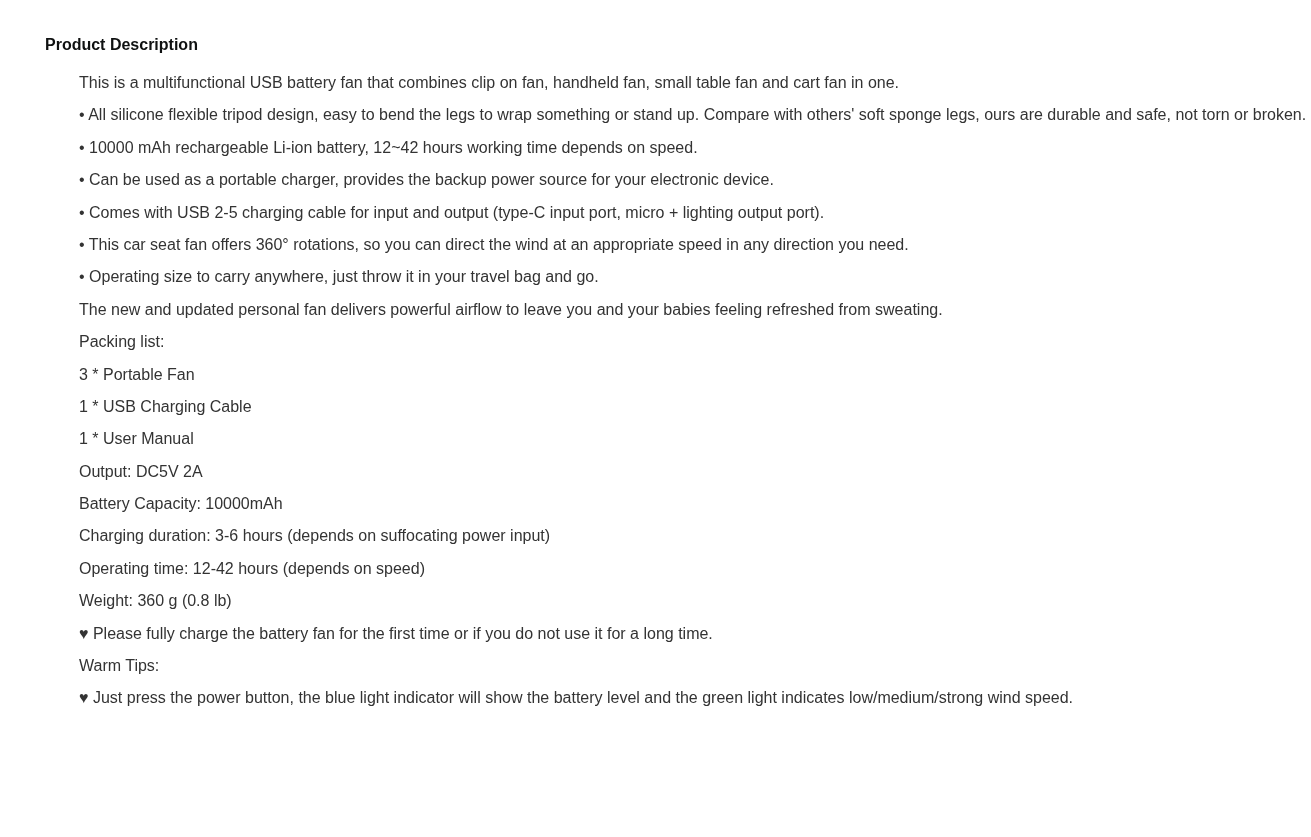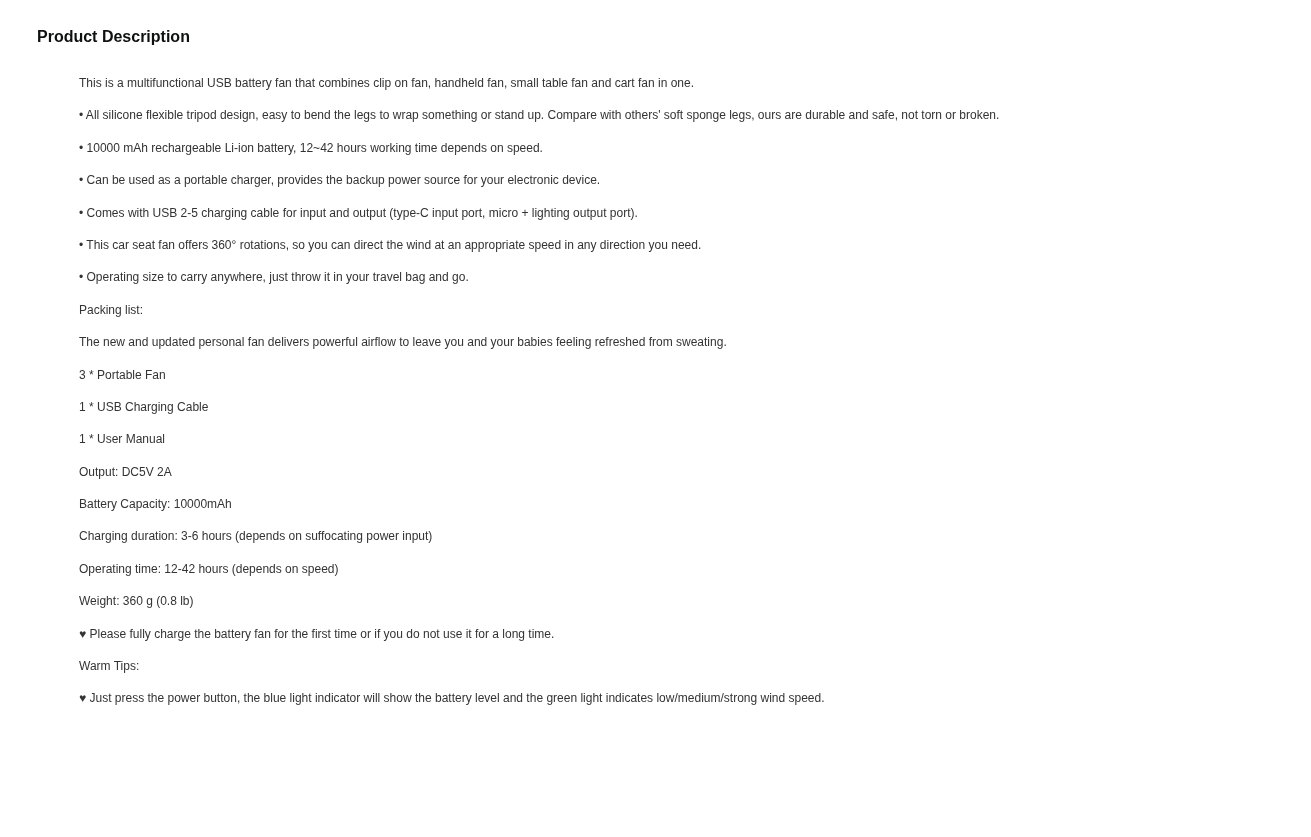--- a/index.html
+++ b/index.html
@@ -13,58 +13,58 @@
     width: 1311px;
     height: 837px;
     background: #ffffff;
     overflow: hidden;
     font-family: "Liberation Sans", "DejaVu Sans", sans-serif;
   }
   .section-title {
     position: absolute;
     top: 27px;
     left: 37px;
-    margin: 0;
+    margin: 8px;
     font-size: 16px;
     line-height: 19px;
     font-weight: 700;
     color: #0f1111;
     letter-spacing: 0;
     white-space: nowrap;
   }
   .description-body {
     position: absolute;
     top: 73px;
     left: 79px;
     right: 20px;
   }
   .description-body p {
     margin: 0 0 12.4px 0;
-    font-size: 12px;
+    font-size: 16px;
     line-height: 20px;
     font-weight: 400;
     color: #333333;
     white-space: nowrap;
   }
 </style>
 </head>
 <body>
 
 <div class="page">
   <h2 class="section-title">Product Description</h2>
   <div class="description-body">
       <p>This is a multifunctional USB battery fan that combines clip on fan, handheld fan, small table fan and cart fan in one.</p>
       <p>• All silicone flexible tripod design, easy to bend the legs to wrap something or stand up. Compare with others' soft sponge legs, ours are durable and safe, not torn or broken.</p>
       <p>• 10000 mAh rechargeable Li-ion battery, 12~42 hours working time depends on speed.</p>
       <p>• Can be used as a portable charger, provides the backup power source for your electronic device.</p>
       <p>• Comes with USB 2-5 charging cable for input and output (type-C input port, micro + lighting output port).</p>
       <p>• This car seat fan offers 360° rotations, so you can direct the wind at an appropriate speed in any direction you need.</p>
       <p>• Operating size to carry anywhere, just throw it in your travel bag and go.</p>
+      <p>The new and updated personal fan delivers powerful airflow to leave you and your babies feeling refreshed from sweating.</p>
       <p>Packing list:</p>
-      <p>The new and updated personal fan delivers powerful airflow to leave you and your babies feeling refreshed from sweating.</p>
       <p>3 * Portable Fan</p>
       <p>1 * USB Charging Cable</p>
       <p>1 * User Manual</p>
       <p>Output: DC5V 2A</p>
       <p>Battery Capacity: 10000mAh</p>
       <p>Charging duration: 3-6 hours (depends on suffocating power input)</p>
       <p>Operating time: 12-42 hours (depends on speed)</p>
       <p>Weight: 360 g (0.8 lb)</p>
       <p>♥ Please fully charge the battery fan for the first time or if you do not use it for a long time.</p>
       <p>Warm Tips:</p>

